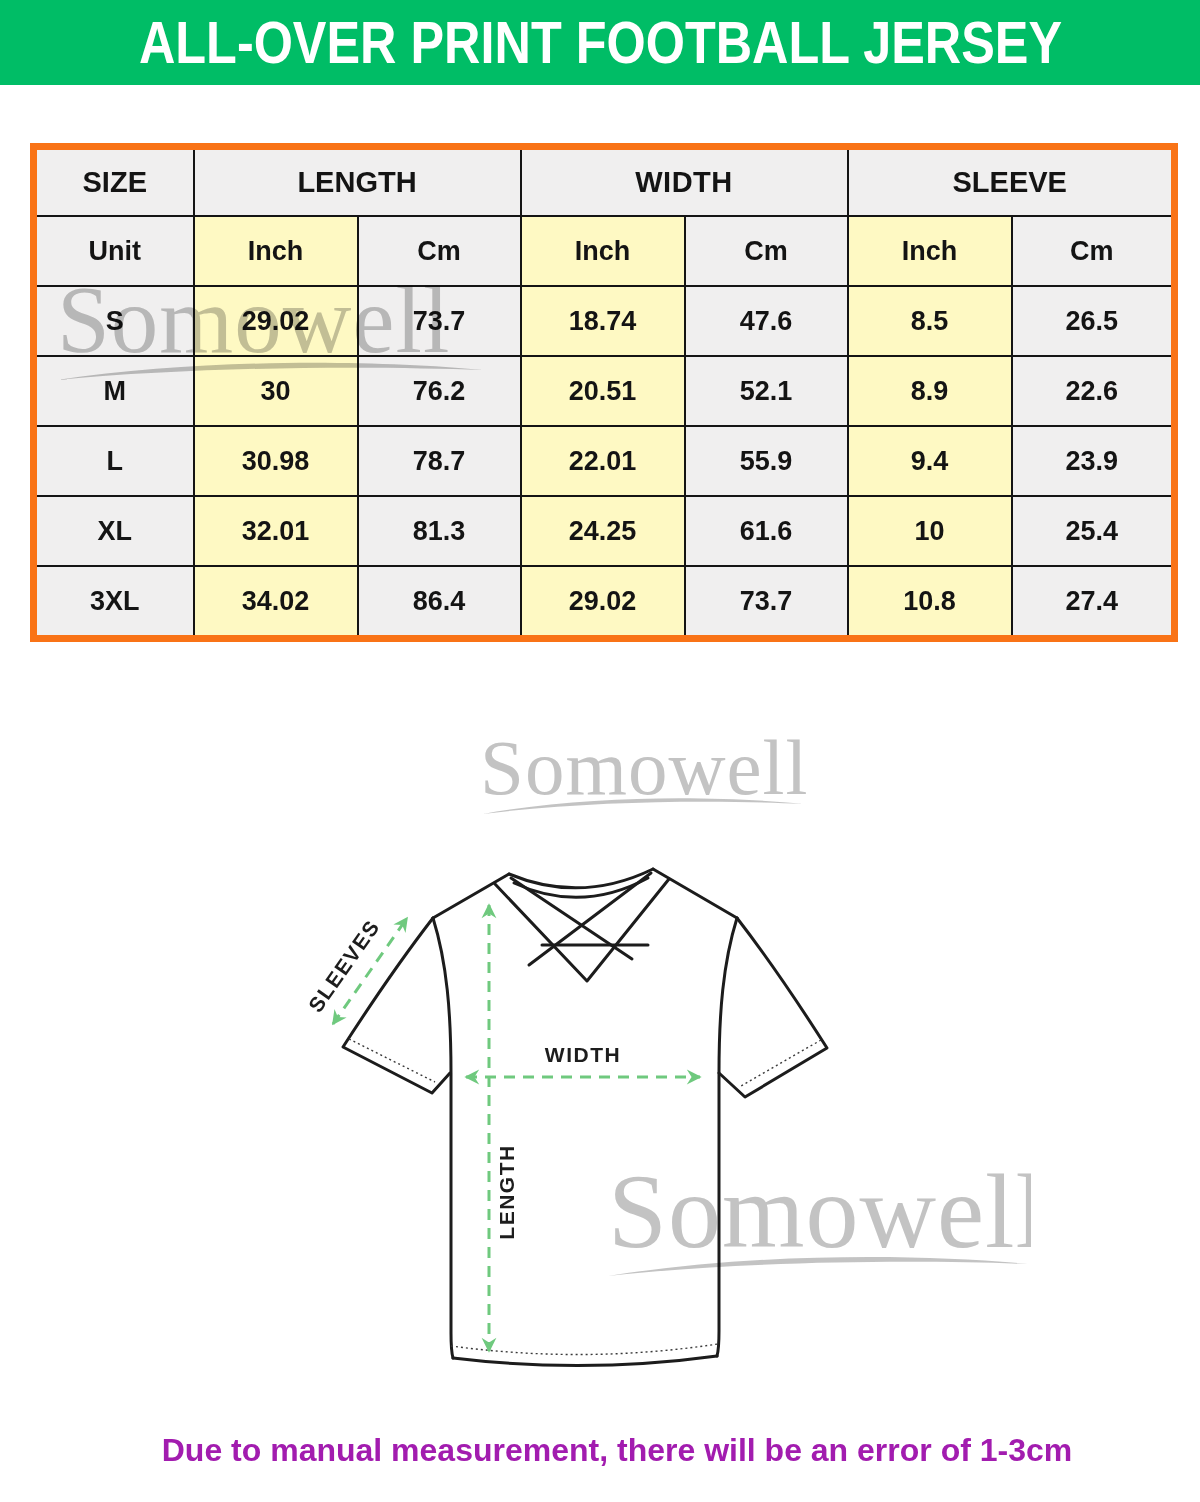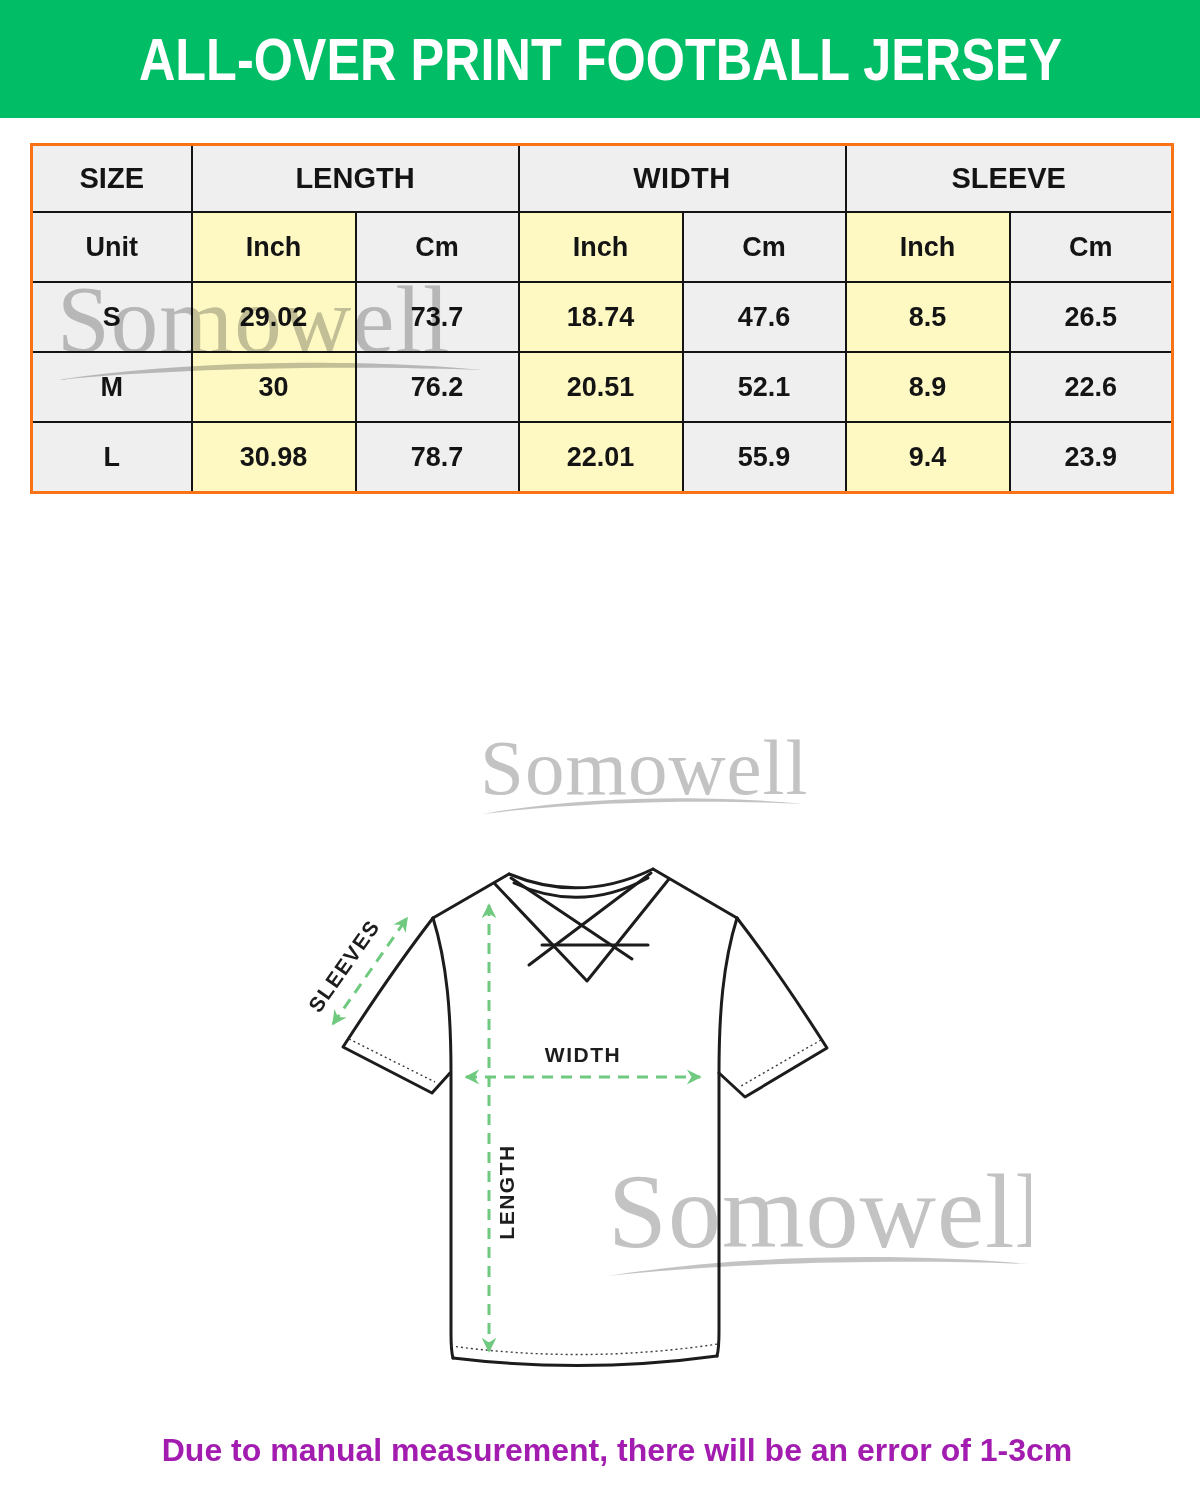--- a/index.html
+++ b/index.html
@@ -2,33 +2,33 @@
 <html><head>
 <meta charset="utf-8">
 <style>
   html,body{margin:0;padding:0;}
   body{
     width:1200px;height:1502px;position:relative;background:#ffffff;
     font-family:"Liberation Sans",sans-serif;overflow:hidden;
   }
   
   .banner{
-    position:absolute;left:0;top:0;width:1200px;height:118px;
+    position:absolute;left:0;top:0;width:1200px;height:85px;
     background:#00bd66;display:flex;align-items:center;justify-content:center;
   }
   .banner-title{
     color:#ffffff;font-weight:bold;font-size:60px;letter-spacing:0px;
     display:inline-block;transform:scaleX(.84);transform-origin:center;
     white-space:nowrap;
   }
   
   table.size-chart{
     position:absolute;left:30px;top:143px;width:1141px;
     border-collapse:collapse;table-layout:fixed;
-    border:3px solid #f97316;
+    border:7px solid #f97316;
   }
   table.size-chart td{
     border:2px solid #141414;text-align:center;vertical-align:middle;
     font-weight:bold;color:#141414;font-size:27px;height:68px;padding:0;
   }
   table.size-chart tr.head td{height:65px;font-size:29px;}
   table.size-chart td.small-head{font-size:22px;letter-spacing:.5px;}
   .g{background:#f0efef;}
   .w{background:#fef9c3;}
   
@@ -100,20 +100,38 @@
   </tr>
   <tr>
     <td class="g">L</td>
     <td class="w">30.98</td>
     <td class="g">78.7</td>
     <td class="w">22.01</td>
     <td class="g">55.9</td>
     <td class="w">9.4</td>
     <td class="g">23.9</td>
   </tr>
+  <tr>
+    <td class="g">XL</td>
+    <td class="w">32.01</td>
+    <td class="g">81.3</td>
+    <td class="w">24.25</td>
+    <td class="g">61.6</td>
+    <td class="w">10</td>
+    <td class="g">25.4</td>
+  </tr>
+  <tr>
+    <td class="g">3XL</td>
+    <td class="w">34.02</td>
+    <td class="g">86.4</td>
+    <td class="w">29.02</td>
+    <td class="g">73.7</td>
+    <td class="w">10.8</td>
+    <td class="g">27.4</td>
+  </tr>
 </tbody>
   </table>
 
 <svg class="wm" style="left:55px;top:276px;" width="430" height="125" viewBox="0 0 430 125">
   <text x="2" y="76" font-size="95" letter-spacing="1">Somowell</text>
   <path d="M2,104 C150,82 320,84 428,94 C320,90 150,90 2,104 Z"></path>
 </svg>
 
 <svg class="wm" style="left:478px;top:726px;" width="330" height="95" viewBox="0 0 330 95">
   <text x="2" y="68" font-size="79" letter-spacing="1">Somowell</text>

